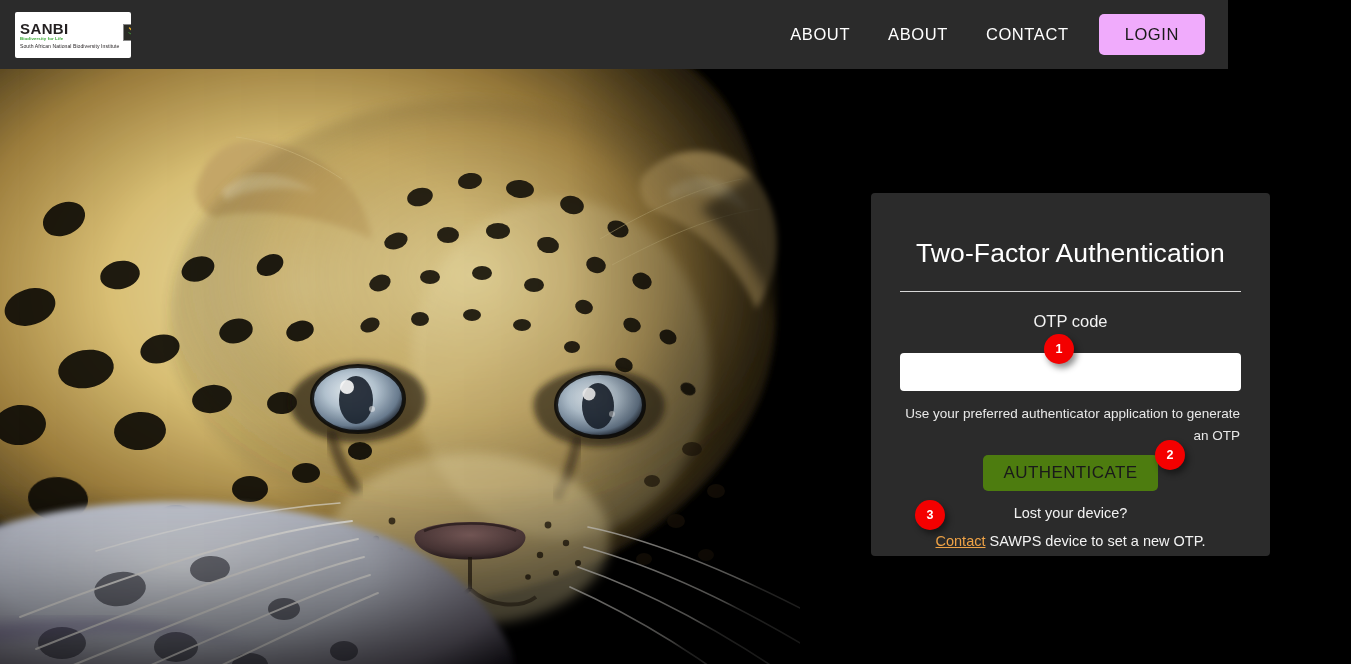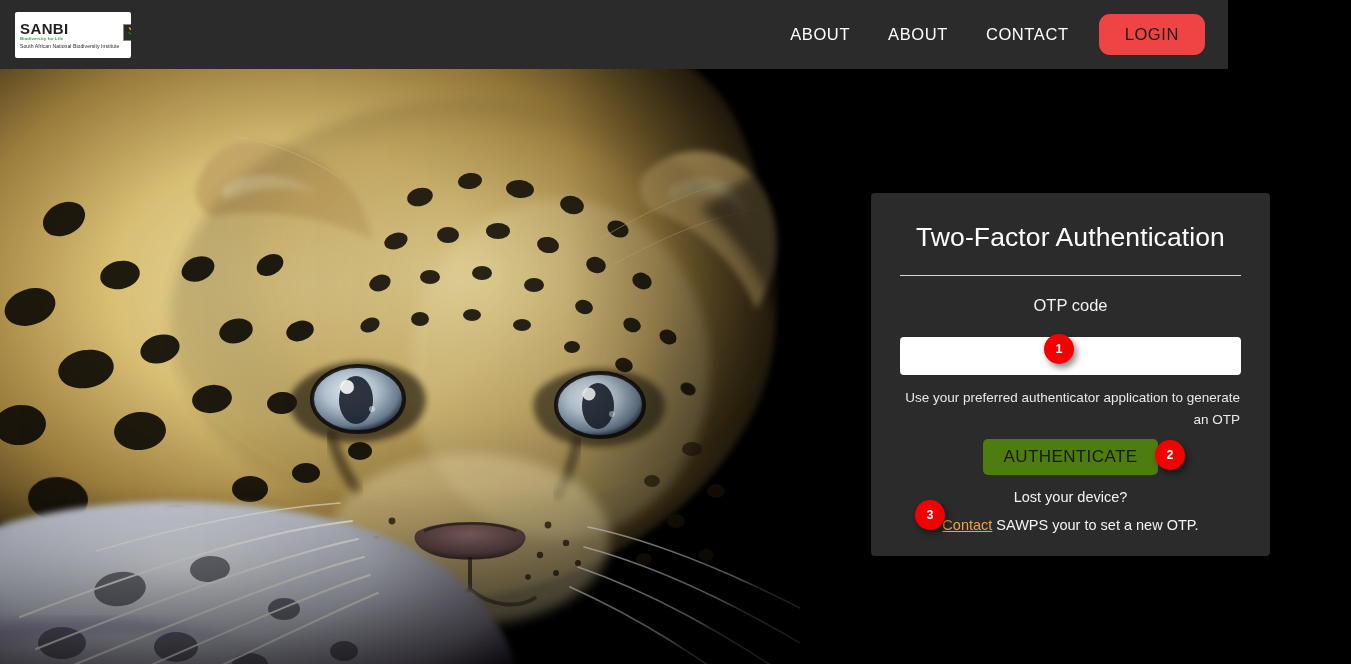--- a/index.html
+++ b/index.html
@@ -104,26 +104,26 @@
   .nav-link {
     color: #ffffff;
     font-size: 16.5px;
     letter-spacing: 0.6px;
     text-decoration: none;
     padding: 8px 19px;
     cursor: pointer;
     white-space: nowrap;
   }
   .btn-orange {
-    background: #ef4444;
+    background: #f0abfc;
     color: #1a1a1a;
     font-size: 16.5px;
     letter-spacing: 0.6px;
     border: none;
-    border-radius: 11px;
+    border-radius: 5px;
     padding: 11px 26px;
     margin-left: 11px;
     cursor: pointer;
     font-family: "Liberation Sans", sans-serif;
     white-space: nowrap;
   }
 
   
   .hero {
     position: absolute;
@@ -147,21 +147,21 @@
     border-radius: 4px;
     z-index: 30;
     padding: 0 29px;
   }
   .card-title {
     text-align: center;
     color: #ffffff;
     font-size: 26.5px;
     font-weight: normal;
     letter-spacing: 0.1px;
-    padding-top: 28px;
+    padding-top: 44px;
     line-height: 32px;
   }
   .card-divider {
     height: 1px;
     background: #d8d8d8;
     margin-top: 22px;
     width: 100%;
   }
   .card-label {
     text-align: center;
@@ -515,20 +515,20 @@
   <div class="auth-card">
     <div class="card-title">Two-Factor Authentication</div>
     <div class="card-divider"></div>
     <div class="card-label">OTP code</div>
     <input class="otp-input" type="text" placeholder="" style="">
     <div class="card-help">Use your preferred authenticator application to generate an OTP</div>
     <div class="auth-btn-row">
       <button class="btn-authenticate">AUTHENTICATE</button>
     </div>
     <div class="card-lost">Lost your device?</div>
-    <div class="card-contact"><a class="link-orange">Contact</a><span> SAWPS your to set a new OTP.</span></div>
+    <div class="card-contact"><a class="link-orange">Contact</a><span> SAWPS device to set a new OTP.</span></div>
   </div>
 
   <div class="marker" id="marker-1">1</div>
   <div class="marker" id="marker-2">2</div>
   <div class="marker" id="marker-3">3</div>
 
 </div>
 
 </body></html>

